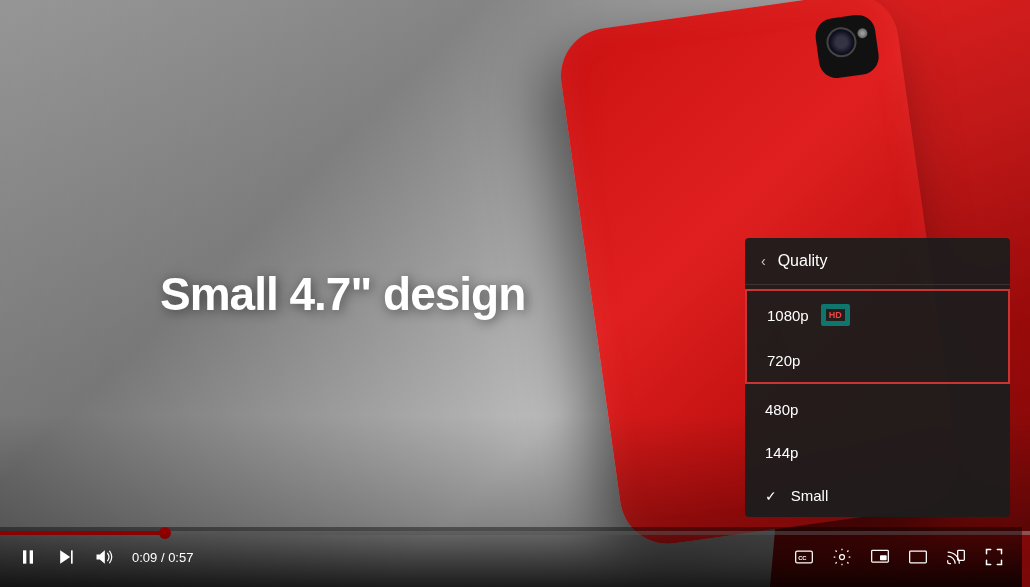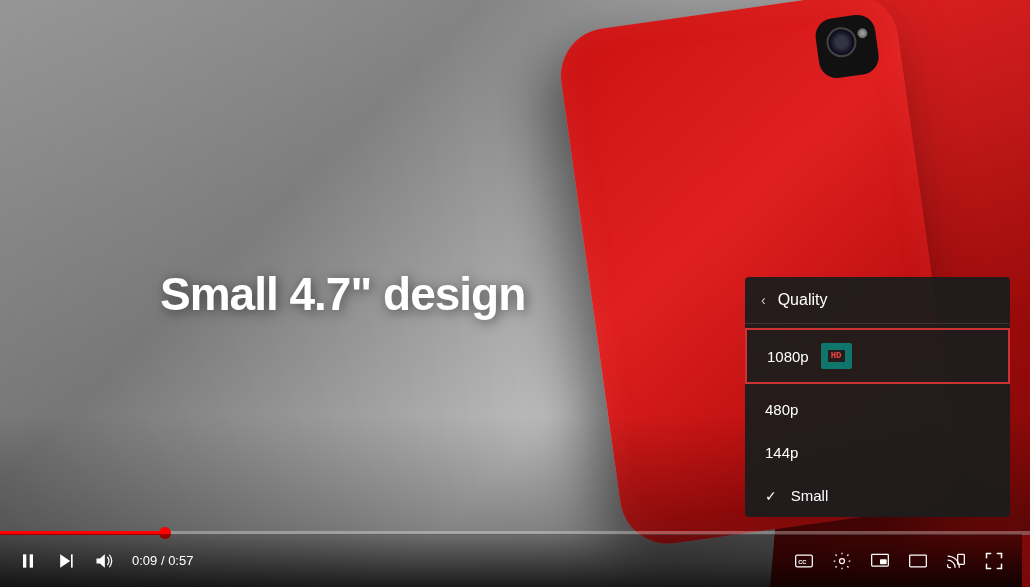--- a/index.html
+++ b/index.html
@@ -91,21 +91,21 @@
       text-shadow: 2px 2px 12px rgba(0,0,0,0.5);
       letter-spacing: -1px;
     }
 
     
     .controls-bar {
       position: absolute;
       bottom: 0;
       left: 0;
       right: 8px;
-      height: 53px;
+      height: 60px;
       background: linear-gradient(to top, rgba(0,0,0,0.85) 0%, rgba(0,0,0,0.4) 100%);
       display: flex;
       align-items: center;
       padding: 0 14px;
       gap: 10px;
     }
 
     .progress-bar-container {
       position: absolute;
       bottom: 52px;
@@ -200,26 +200,25 @@
       display: flex;
       align-items: center;
       gap: 8px;
     }
 
     .hd-badge {
       font-size: 9px;
       font-weight: 700;
       color: #e44;
       background: transparent;
-      border: 7px solid #0f766e;
+      border: 5px solid #0f766e;
       border-radius: 2px;
       padding: 1px 3px;
       margin-left: 4px;
       vertical-align: super;
-      font-family: Liberation Mono, monospace;
     }
 
     .checkmark {
       color: #fff;
       margin-right: 6px;
       font-size: 14px;
     }
 
     
     .left-overlay {
@@ -355,20 +354,23 @@
     <div class="quality-header">
       <span class="back-arrow">‹</span>
       <span>Quality</span>
     </div>
     <ul class="quality-options">
 
       <div style="border: 2px solid #cc3333; margin: 4px 0;">
         <li class="quality-option">
           <span>1080p</span>
           <span class="hd-badge">HD</span>
+        </li>
+        <li class="quality-option">
+          <span>720p</span>
         </li>
       </div>
       <li class="quality-option">
         <span>480p</span>
       </li>
       <li class="quality-option">
         <span>144p</span>
       </li>
       <li class="quality-option" style="display:flex;align-items:center;">
         <span class="checkmark">✓</span>

